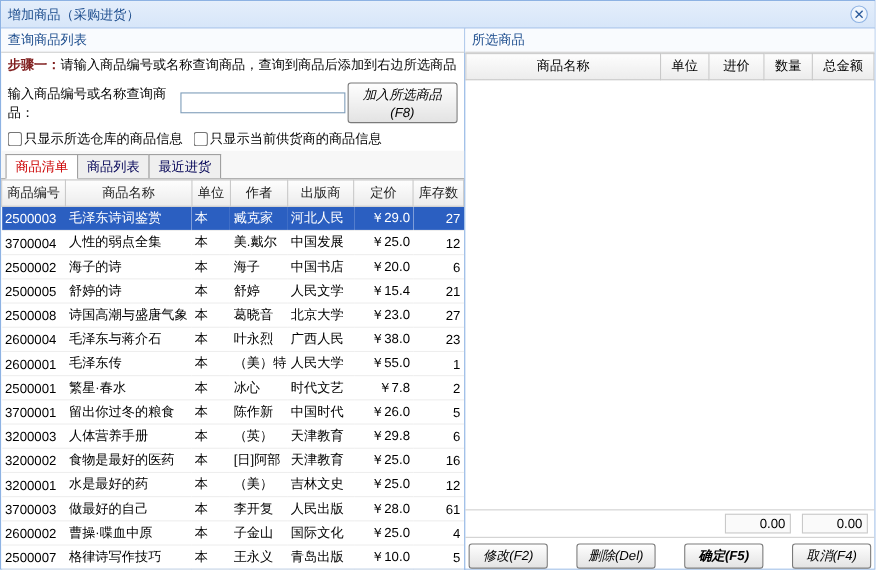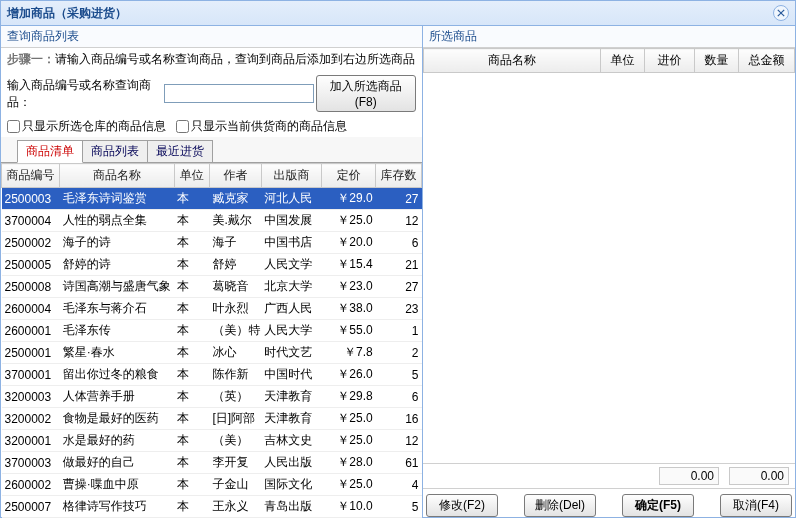--- a/index.html
+++ b/index.html
@@ -1,35 +1,35 @@
 <!DOCTYPE html>
 <html><head>
 <meta charset="utf-8">
 <style>
 * { box-sizing: border-box; margin: 0; padding: 0; }
 body { font-family: "SimSun", "宋体", Arial, sans-serif; font-size: 12px; background: #fff; }
 .window { width: 796px; height: 518px; border: 1px solid #8db2e3; background: #fff; position: relative; }
-.titlebar { height: 20px; background: linear-gradient(#e4eefb, #d7e6f9); border-bottom: 1px solid #8db2e3; display: flex; align-items: center; padding: 12px 6px; color: #1a4b8c; font-weight: bold; }
+.titlebar { height: 20px; background: linear-gradient(#e4eefb, #d7e6f9); border-bottom: 1px solid #8db2e3; display: flex; align-items: center; padding: 12px 6px; color: #1a4b8c; }
 .titlebar .close { margin-left: auto; width: 16px; height: 16px; border-radius: 50%; border: 1px solid #8db2e3; display: flex; align-items: center; justify-content: center; cursor: pointer; background: #f0f6fd; }
 .titlebar .close svg { width: 8px; height: 8px; }
 .content { display: flex; height: calc(100% - 20px); }
 .left-panel { width: 422px; border-right: 1px solid #8db2e3; display: flex; flex-direction: column; }
 .right-panel { flex: 1; display: flex; flex-direction: column; }
 .group-title { padding: 2px 6px; color: #1a4b8c; border-bottom: 1px solid #d0d0d0; background: #f9fbfe; }
 .step-line { padding: 3px 6px; }
-.step-label { color: #737373; font-weight: bold; }
+.step-label { color: #7f1d1d; font-weight: bold; }
 .add-new { color: #c00; font-weight: bold; text-decoration: underline; cursor: pointer; }
 .search-row { padding: 4px 6px; display: flex; align-items: center; gap: 2px; }
 .search-input { width: 150px; height: 19px; border: 1px solid #7f9db9; padding: 0 2px; }
-.btn { background: linear-gradient(#fefefe, #e3e3e3); border: 1px solid #7a7a7a; border-radius: 3px; padding: 2px 6px; cursor: pointer; font-family: inherit; font-size: 12px; }
+.btn { background: linear-gradient(#fefefe, #e3e3e3); border: 1px solid #7a7a7a; border-radius: 3px; padding: 2px 6px; cursor: pointer; font-family: inherit; font-size: 12px; font-style: italic; }
 .checkrow { padding: 2px 6px; display: flex; gap: 10px; align-items: flex-start; }
 .checkrow label { display: flex; align-items: center; gap: 2px; }
 .tabs { display: flex; border-bottom: 1px solid #a0a0a0; background: #f7f7f7; padding-left: 4px; padding-top: 3px; gap: 0; }
 .tab { padding: 2px 8px; border: 1px solid #a0a0a0; border-bottom: none; margin-right: -1px; background: #efefef; cursor: pointer; color: #005; }
-.tab.active { background: #fff; border-bottom: 1px solid #fff; margin-bottom: -1px; color: #c00; margin-left: 12px; }
+.tab.active { background: #fff; border-bottom: 1px solid #fff; margin-bottom: -1px; color: #c00; }
 .grid-wrap { flex: 1; overflow: auto; }
 table.grid { border-collapse: collapse; width: 100%; table-layout: fixed; }
 table.grid th { background: linear-gradient(#fdfdfd, #ececec); border: 1px solid #c9c9c9; padding: 3px 3px; font-weight: normal; text-align: center; color: #222; }
 table.grid td { border-bottom: 1px solid #eee; padding: 2px 3px; white-space: nowrap; overflow: hidden; text-overflow: clip; }
 table.grid tr.selected td { background: #2b5fc1; color: #fff; }
 .col-price, .col-stock { text-align: right; padding-right: 4px; }
 .selected-table-wrap { flex: 1; overflow: auto; }
 table.sel { border-collapse: collapse; width: 100%; }
 table.sel th { background: linear-gradient(#fdfdfd, #ececec); border: 1px solid #c9c9c9; padding: 3px 3px; font-weight: normal; text-align: center; }
 .totals { display: flex; justify-content: flex-end; gap: 10px; padding: 3px 6px; border-top: 1px solid #d0d0d0; }

